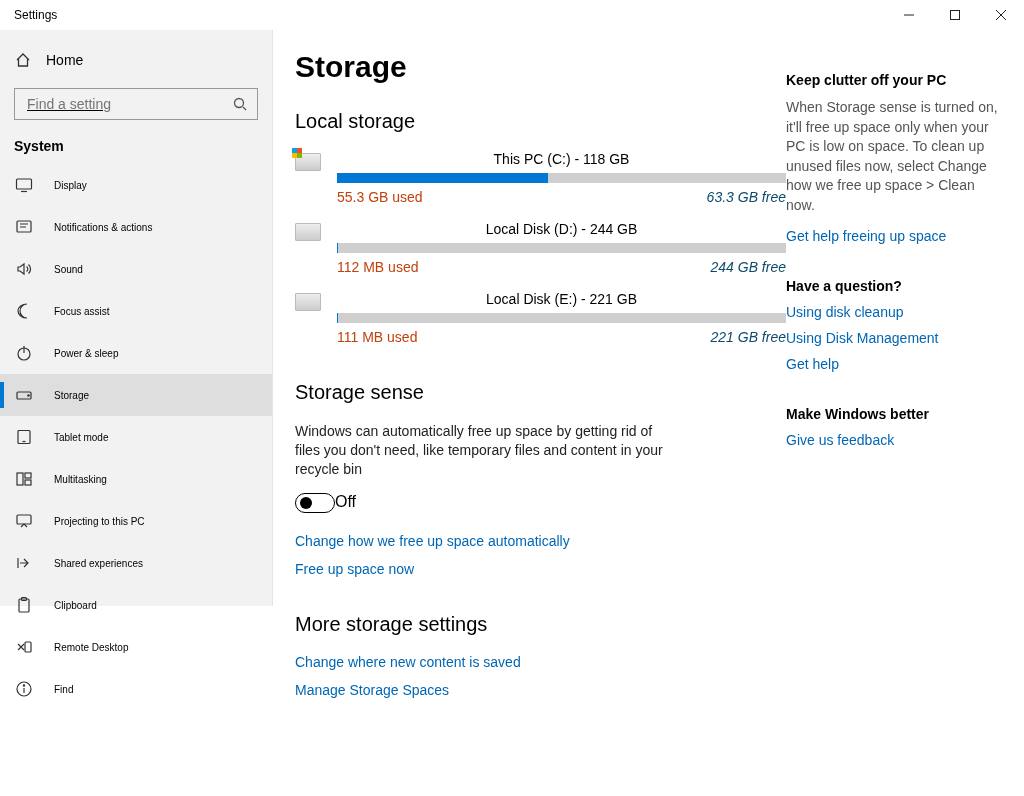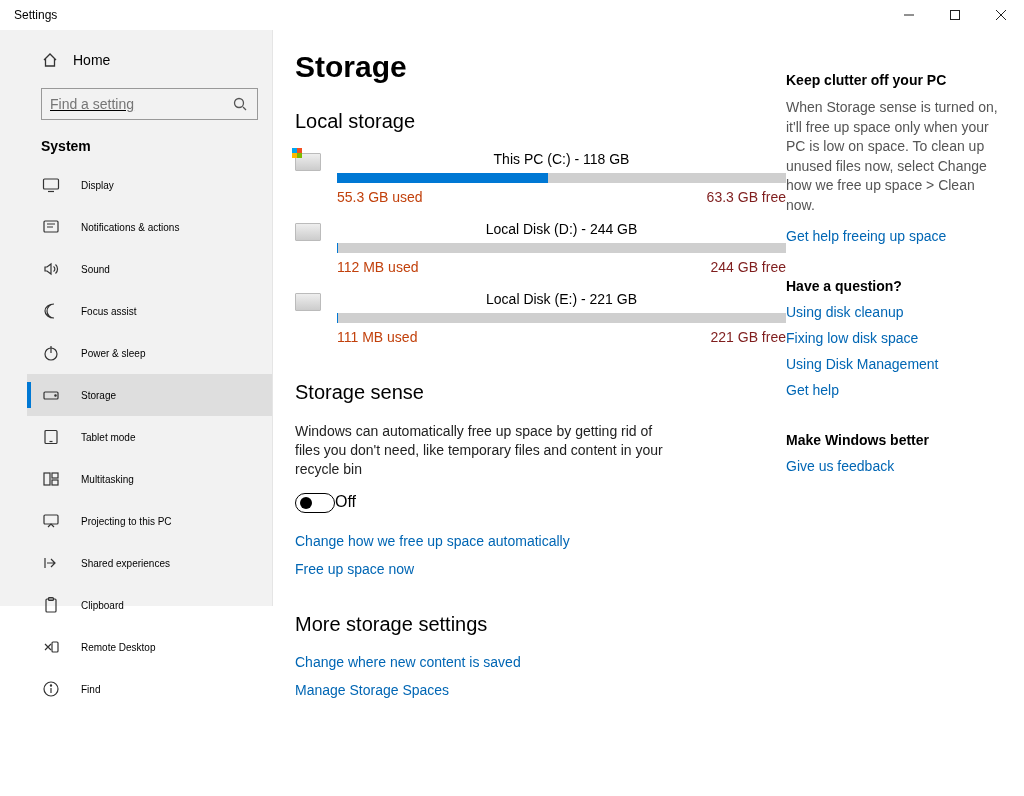--- a/index.html
+++ b/index.html
@@ -3,21 +3,21 @@
 <meta charset="utf-8">
 <style>
   * { box-sizing: border-box; }
   html, body { margin: 0; padding: 0; width: 1024px; height: 796px; font-family: "Segoe UI", Arial, sans-serif; background: #fff; color: #000; overflow: hidden; }
   .window { width: 1024px; height: 606px; display: flex; flex-direction: column; }
   .titlebar { height: 30px; display: flex; align-items: center; justify-content: space-between; padding: 0 0 0 14px; font-size: 12px; }
   .titlebar .controls { display: flex; }
   .titlebar .ctrl { width: 46px; height: 30px; display: flex; align-items: center; justify-content: center; }
   .titlebar .ctrl svg { stroke: #222; stroke-width: 1; fill: none; }
   .body { flex: 1; display: flex; min-height: 0; }
-  .sidebar { width: 273px; background: #f2f2f2; border-right: 1px solid #e5e5e5; padding-top: 10px; padding-left: 27px; }
+  .sidebar { width: 273px; background: #f2f2f2; border-right: 1px solid #e5e5e5; padding-top: 10px; }
   .home-row { display: flex; align-items: center; height: 40px; padding: 0 14px; gap: 14px; font-size: 14px; }
   .home-row .icon { width: 18px; display: flex; justify-content: center; }
   .search-wrap { margin: 8px 14px 18px; }
   .search { width: 100%; height: 32px; border: 1px solid #999; background: #f2f2f2; display: flex; align-items: center; padding: 0 10px; justify-content: flex-end; text-decoration: underline; }
   .search input { border: none; background: transparent; outline: none; font-size: 14px; flex: 1; }
   .search .sicon { color: #555; }
   .sec-label { font-size: 14px; font-weight: 600; padding: 0 14px 10px; }
   .nav { display: flex; flex-direction: column; }
   .nav-item { display: flex; align-items: center; height: 42px; padding: 0 14px; gap: 20px; font-size: 10px; cursor: default; position: relative; }
   .nav-item.selected::before { content: ""; position: absolute; left: 0; top: 8px; bottom: 8px; width: 4px; background: #0078d4; }
@@ -30,21 +30,21 @@
   h2.section { font-size: 20px; font-weight: 400; margin: 0 0 18px 0; }
   .drives { display: flex; flex-direction: column; gap: 16px; margin-bottom: 36px; text-align: center; }
   .drive { display: flex; gap: 12px; }
   .drive .dicon { width: 30px; padding-top: 2px; }
   .drive .dinfo { flex: 1; }
   .drive .dname { font-size: 14px; margin-bottom: 6px; }
   .drive .bar { height: 10px; background: #cfcfcf; position: relative; margin-bottom: 6px; }
   .drive .bar .fill { position: absolute; left: 0; top: 0; bottom: 0; background: #0078d4; }
   .drive .row2 { display: flex; justify-content: space-between; font-size: 14px; }
   .drive .used { color: #c2410c; }
-  .drive .free { color: #7f1d1d; }
+  .drive .free { color: #0c4a6e; font-style: italic; }
   .desc { font-size: 14px; color: #222; max-width: 370px; line-height: 1.35; margin-bottom: 14px; }
   .toggle-row { display: flex; align-items: flex-start; margin-bottom: 20px; }
   .toggle { width: 40px; height: 20px; border: 1px solid #000; border-radius: 10px; position: relative; }
   .toggle .knob { width: 12px; height: 12px; background: #000; border-radius: 50%; position: absolute; top: 3px; left: 4px; }
   .link { color: #0066b4; font-size: 14px; display: block; margin-bottom: 12px; cursor: default; }
   .more { margin-top: 36px; }
   .help-box { margin-bottom: 34px; }
   .help-box h3 { font-size: 14px; font-weight: 600; margin: 0 0 10px 0; }
   .help-box p { font-size: 14px; color: #555; margin: 0 0 12px 0; line-height: 1.4; }
   .help-box .link { margin-bottom: 10px; }
@@ -294,21 +294,20 @@
 
       <div class="side-help">
         <div class="help-box">
           <h3>Keep clutter off your PC</h3>
           <p>When Storage sense is turned on, it'll free up space only when your PC is low on space. To clean up unused files now, select Change how we free up space &gt; Clean now.</p>
           <a class="link">Get help freeing up space</a>
         </div>
         <div class="help-box">
           <h3>Have a question?</h3>
           <a class="link">Using disk cleanup</a>
-          <a class="link">Fixing low disk space</a>
           <a class="link">Using Disk Management</a>
           <a class="link">Get help</a>
         </div>
         <div class="help-box">
           <h3>Make Windows better</h3>
           <a class="link">Give us feedback</a>
         </div>
       </div>
     </div>
   </div>

